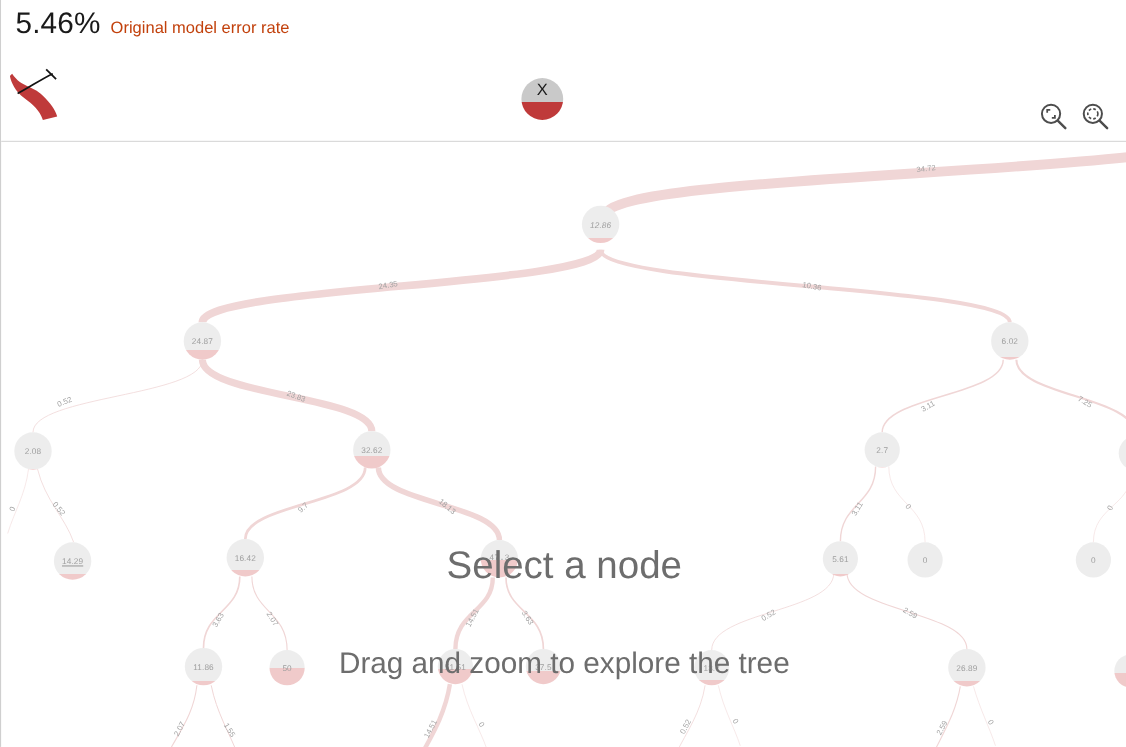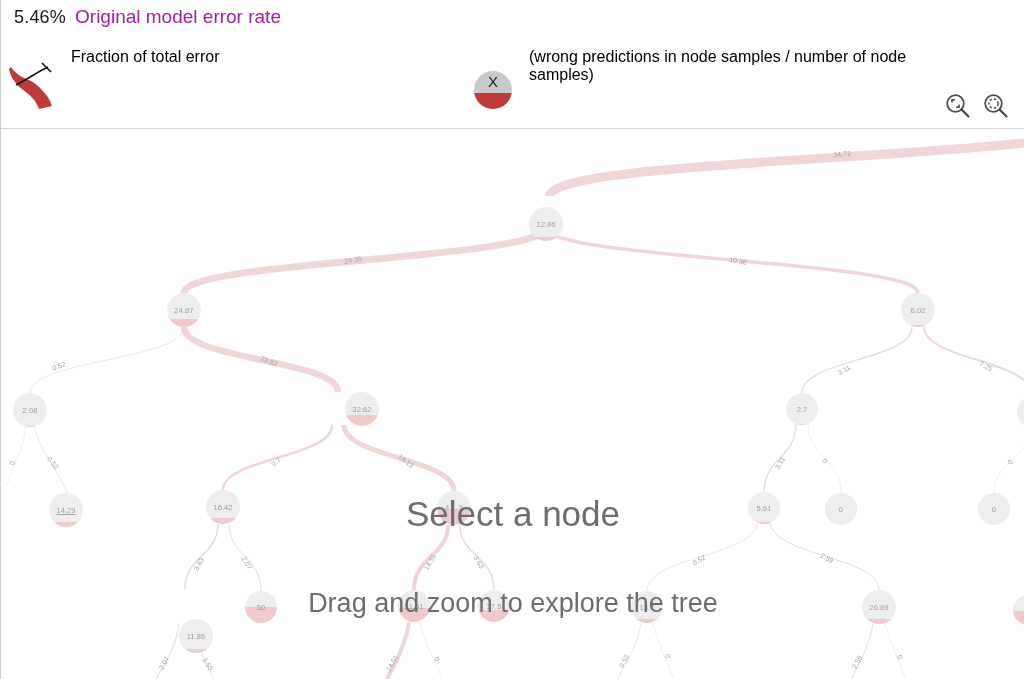--- a/index.html
+++ b/index.html
@@ -7,22 +7,22 @@
     width:1024px;height:679px;position:relative;overflow:hidden;
     background:#ffffff;font-family:"Liberation Sans",sans-serif;
     border-left:1px solid #cfcfcf;box-sizing:border-box;
   }
   
   .header{
     position:absolute;left:0;top:0;width:1024px;height:129px;
     background:#ffffff;border-bottom:1px solid #d6d6d6;z-index:10;box-sizing:border-box;
   }
   .title-row{position:absolute;left:13px;top:6px;display:flex;align-items:baseline;gap:9px;}
-  .error-rate{font-size:18px;color:#1a1a1a;letter-spacing:0.2px;}
-  .error-rate-label{font-size:19px;color:#a21caf;}
+  .error-rate{font-size:27px;color:#1a1a1a;letter-spacing:0.2px;}
+  .error-rate-label{font-size:15px;color:#c2410c;}
   .legend-text-1{position:absolute;left:70px;top:48px;width:412px;}
   .legend-text-2{position:absolute;left:528px;top:48px;width:390px;}
   .ribbon-icon{position:absolute;left:8px;top:58px;}
   .local-error-icon{
     position:absolute;left:473px;top:71px;width:38px;height:38px;border-radius:50%;
     display:flex;justify-content:center;align-items:flex-start;
     font-size:15px;color:#1b1b1b;padding-top:0;box-sizing:border-box;line-height:22px;
   }
   .zoom-buttons{position:absolute;right:14px;top:92px;display:flex;gap:8px;}
   .zoom-btn{width:30px;height:30px;background:none;border:none;padding:0;cursor:pointer;}
@@ -98,33 +98,33 @@
     <div class="edge-label" style="left: 429px; top: 562px; transform: translate(-50%, -50%) rotate(-62deg);">14.51</div>
     <div class="edge-label" style="left: 478px; top: 562px; transform: translate(-50%, -50%) rotate(58deg);">3.63</div>
     <div class="edge-label" style="left: 163px; top: 663px; transform: translate(-50%, -50%) rotate(-62deg);">2.07</div>
     <div class="edge-label" style="left: 207px; top: 664px; transform: translate(-50%, -50%) rotate(58deg);">1.55</div>
     <div class="edge-label" style="left: 391px; top: 663px; transform: translate(-50%, -50%) rotate(-62deg);">14.51</div>
     <div class="edge-label" style="left: 436px; top: 659px; transform: translate(-50%, -50%) rotate(58deg);">0</div>
     <div class="edge-label" style="left: 623px; top: 661px; transform: translate(-50%, -50%) rotate(-62deg);">0.52</div>
     <div class="edge-label" style="left: 667px; top: 656px; transform: translate(-50%, -50%) rotate(58deg);">0</div>
     <div class="edge-label" style="left: 856px; top: 662px; transform: translate(-50%, -50%) rotate(-62deg);">2.59</div>
     <div class="edge-label" style="left: 899px; top: 657px; transform: translate(-50%, -50%) rotate(58deg);">0</div>
-    <div class="node" style="left: 528px; top: 207px; width: 34px; height: 34px; background: linear-gradient(to top, rgb(240, 202, 202) 0px, rgb(240, 202, 202) 12.86%, rgb(237, 237, 237) 12.86%, rgb(237, 237, 237) 100%); font-style: italic;">
+    <div class="node" style="left: 528px; top: 187px; width: 34px; height: 34px; background: linear-gradient(to top, rgb(240, 202, 202) 0px, rgb(240, 202, 202) 12.86%, rgb(237, 237, 237) 12.86%, rgb(237, 237, 237) 100%); font-style: italic;">
       <span>12.86</span>
     </div>
     <div class="node" style="left: 166px; top: 293px; width: 34px; height: 34px; background: linear-gradient(to top, rgb(240, 202, 202) 0px, rgb(240, 202, 202) 24.87%, rgb(237, 237, 237) 24.87%, rgb(237, 237, 237) 100%);">
       <span>24.87</span>
     </div>
     <div class="node" style="left: 900px; top: 293px; width: 34px; height: 34px; background: linear-gradient(to top, rgb(240, 202, 202) 0px, rgb(240, 202, 202) 6.02%, rgb(237, 237, 237) 6.02%, rgb(237, 237, 237) 100%);">
       <span>6.02</span>
     </div>
     <div class="node" style="left: 12px; top: 393px; width: 34px; height: 34px; background: linear-gradient(to top, rgb(240, 202, 202) 0px, rgb(240, 202, 202) 2.08%, rgb(237, 237, 237) 2.08%, rgb(237, 237, 237) 100%);">
       <span>2.08</span>
     </div>
-    <div class="node" style="left: 320px; top: 392px; width: 34px; height: 34px; background: linear-gradient(to top, rgb(240, 202, 202) 0px, rgb(240, 202, 202) 32.62%, rgb(237, 237, 237) 32.62%, rgb(237, 237, 237) 100%); margin-left: 24px;">
+    <div class="node" style="left: 320px; top: 392px; width: 34px; height: 34px; background: linear-gradient(to top, rgb(240, 202, 202) 0px, rgb(240, 202, 202) 32.62%, rgb(237, 237, 237) 32.62%, rgb(237, 237, 237) 100%);">
       <span>32.62</span>
     </div>
     <div class="node" style="left: 785px; top: 393px; width: 32px; height: 32px; background: linear-gradient(to top, rgb(240, 202, 202) 0px, rgb(240, 202, 202) 2.7%, rgb(237, 237, 237) 2.7%, rgb(237, 237, 237) 100%); align-items: center;">
       <span>2.7</span>
     </div>
     <div class="node" style="left: 48px; top: 493px; width: 34px; height: 34px; background: linear-gradient(to top, rgb(240, 202, 202) 0px, rgb(240, 202, 202) 14.29%, rgb(237, 237, 237) 14.29%, rgb(237, 237, 237) 100%); text-decoration: underline;">
       <span>14.29</span>
     </div>
     <div class="node" style="left: 205px; top: 490px; width: 34px; height: 34px; background: linear-gradient(to top, rgb(240, 202, 202) 0px, rgb(240, 202, 202) 16.42%, rgb(237, 237, 237) 16.42%, rgb(237, 237, 237) 100%);">
       <span>16.42</span>
@@ -134,21 +134,21 @@
     </div>
     <div class="node" style="left: 747px; top: 492px; width: 32px; height: 32px; background: linear-gradient(to top, rgb(240, 202, 202) 0px, rgb(240, 202, 202) 5.61%, rgb(237, 237, 237) 5.61%, rgb(237, 237, 237) 100%);">
       <span>5.61</span>
     </div>
     <div class="node" style="left: 824px; top: 493px; width: 32px; height: 32px; background: rgb(237, 237, 237);">
       <span>0</span>
     </div>
     <div class="node" style="left: 977px; top: 493px; width: 32px; height: 32px; background: rgb(237, 237, 237);">
       <span>0</span>
     </div>
-    <div class="node" style="left: 167px; top: 619px; width: 34px; height: 34px; background: linear-gradient(to top, rgb(240, 202, 202) 0px, rgb(240, 202, 202) 11.86%, rgb(237, 237, 237) 11.86%, rgb(237, 237, 237) 100%); margin-left: 11px;">
+    <div class="node" style="left: 167px; top: 589px; width: 34px; height: 34px; background: linear-gradient(to top, rgb(240, 202, 202) 0px, rgb(240, 202, 202) 11.86%, rgb(237, 237, 237) 11.86%, rgb(237, 237, 237) 100%);">
       <span>11.86</span>
     </div>
     <div class="node" style="left: 244px; top: 591px; width: 32px; height: 32px; background: linear-gradient(to top, rgb(240, 202, 202) 0px, rgb(240, 202, 202) 50%, rgb(237, 237, 237) 50%, rgb(237, 237, 237) 100%);">
       <span>50</span>
     </div>
     <div class="node" style="left: 397px; top: 590px; width: 32px; height: 32px; background: linear-gradient(to top, rgb(240, 202, 202) 0px, rgb(240, 202, 202) 42.47%, rgb(237, 237, 237) 42.47%, rgb(237, 237, 237) 100%);">
       <span>51.51</span>
     </div>
     <div class="node" style="left: 477px; top: 590px; width: 32px; height: 32px; background: linear-gradient(to top, rgb(240, 202, 202) 0px, rgb(240, 202, 202) 37.5%, rgb(237, 237, 237) 37.5%, rgb(237, 237, 237) 100%);">
       <span>37.5</span>
@@ -177,28 +177,26 @@
   </div>
 
   <div class="ribbon-icon">
     <svg width="56" height="52" viewBox="0 0 56 52">
       <path d="M2 9 C11 22 20 19 30 29 C37 36 41 41 43 48 L30 51 C27 42 21 37 13 31 C5 25 1 17 0 11 Z" fill="#bf3a3a"></path>
       <path d="M39 9 C30 13 17 22 7 27" stroke="#141414" stroke-width="1.6" fill="none"></path>
       <path d="M33 5 L42 14" stroke="#141414" stroke-width="1.6" fill="none"></path>
     </svg>
   </div>
   <div class="legend-text-1">
-    <div class="legend-title">Fraction of total error</div>
   </div>
 
   <div class="local-error-icon" style="background:linear-gradient(180deg,#c9c9c9 0%,#c9c9c9 57%,#bf3a3a 57%,#bf3a3a 100%);">
     <span>X</span>
   </div>
   <div class="legend-text-2">
-    <div class="legend-desc">(wrong predictions in node samples / number of node samples)</div>
   </div>
 
   <div class="zoom-buttons">
     <button class="zoom-btn" title="">
       <svg width="28" height="28" viewBox="0 0 28 28">
         <circle cx="11.5" cy="11.5" r="8.3" stroke="#4d4d4d" stroke-width="1.8" fill="none"></circle>
         <line x1="17.6" y1="17.6" x2="24.5" y2="24.5" stroke="#4d4d4d" stroke-width="2.2" stroke-linecap="round"></line>
         <path d="M8 10.4 V7.9 H10.8" stroke="#4d4d4d" stroke-width="1.6" fill="none"></path>
         <path d="M15 12.6 V15.1 H12.2" stroke="#4d4d4d" stroke-width="1.6" fill="none"></path>
       </svg>

